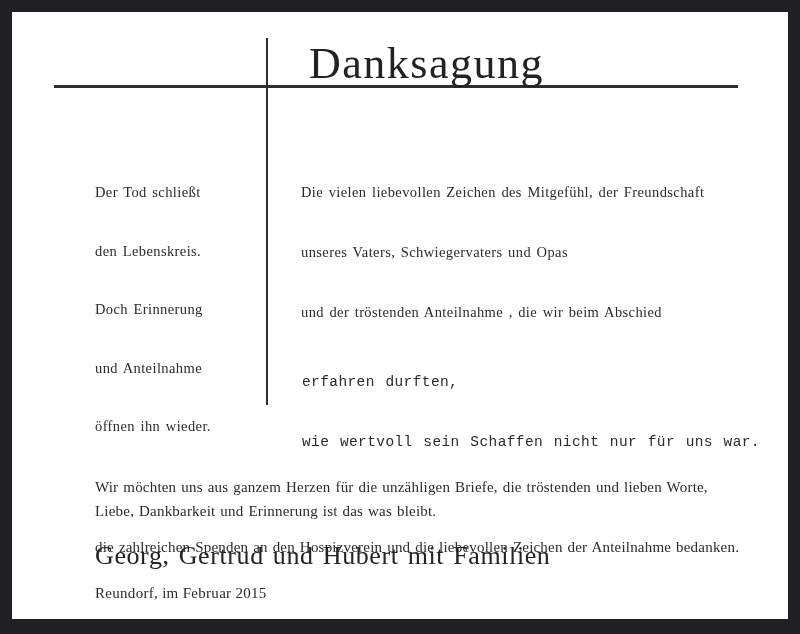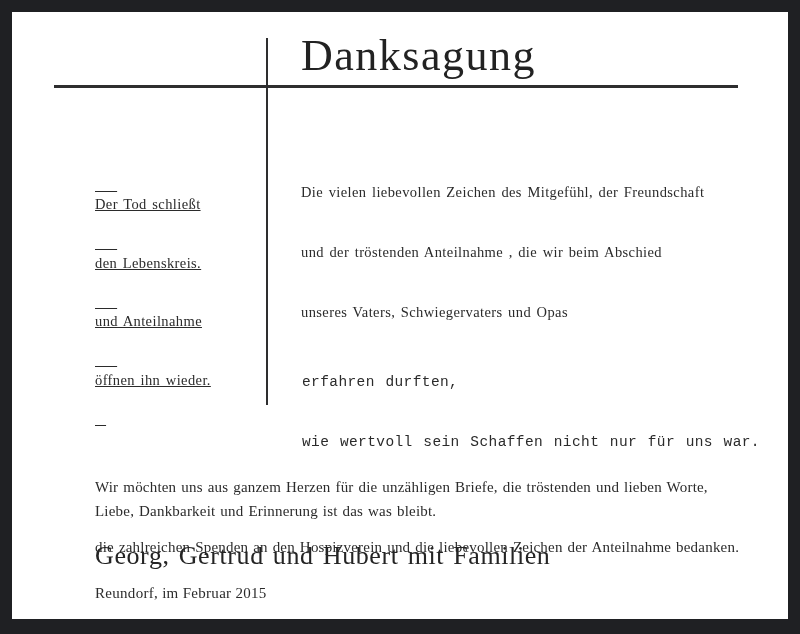--- a/index.html
+++ b/index.html
@@ -22,25 +22,25 @@
     background:#2e2e2f;
   }
   .rule-v{
     position:absolute;z-index:2;
     left:266px;top:38px;width:2px;height:367px;
     background:#2e2e2f;
   }
   .title{
     left:297px;top:27px;
     font-size:44px;line-height:1.15;
-    letter-spacing:1.5px;color:#222222;margin:4px;font-weight:400;
+    letter-spacing:1.5px;color:#222222;margin:12px;font-weight:400;
   }
   .verse{
-    left:95px;top:156px;
-    font-size:14.5px;line-height:19.5px;letter-spacing:.4px;word-spacing:1.5px;text-decoration:underline;
+    left:95px;top:144px;
+    font-size:14.5px;line-height:19.5px;letter-spacing:.4px;word-spacing:1.5px;
   }
   .intro{
     left:301px;top:142px;
     font-size:14.5px;line-height:20px;letter-spacing:.4px;word-spacing:1.5px;
   }
   .deceased{
     left:299px;top:213px;
     font-size:75px;line-height:1;letter-spacing:1px;color:#1f1f1f;margin:0;font-weight:400;
   }
   .after-name{
@@ -71,28 +71,29 @@
   <div class="sheet"></div>
 
   <div class="rule-v"></div>
   <div class="rule-h"></div>
 
   <h1 class="abs title">Danksagung</h1>
 
   <div class="abs verse">
     <div>Der Tod schließt</div>
     <div>den Lebenskreis.</div>
+    <div>Doch Erinnerung</div>
     <div>und Anteilnahme</div>
     <div>öffnen ihn wieder.</div>
   </div>
 
   <div class="abs intro">
     <div>Die vielen liebevollen Zeichen des Mitgefühl, der Freundschaft</div>
+    <div>unseres Vaters, Schwiegervaters und Opas</div>
     <div>und der tröstenden Anteilnahme , die wir beim Abschied</div>
-    <div>unseres Vaters, Schwiegervaters und Opas</div>
   </div>
 
 
   <div class="abs after-name">
     <div>erfahren durften,</div>
     <div>wie wertvoll sein Schaffen nicht nur für uns war.</div>
   </div>
 
   <div class="abs thanks">
     <div>Wir möchten uns aus ganzem Herzen für die unzähligen Briefe, die tröstenden und lieben Worte,</div>

